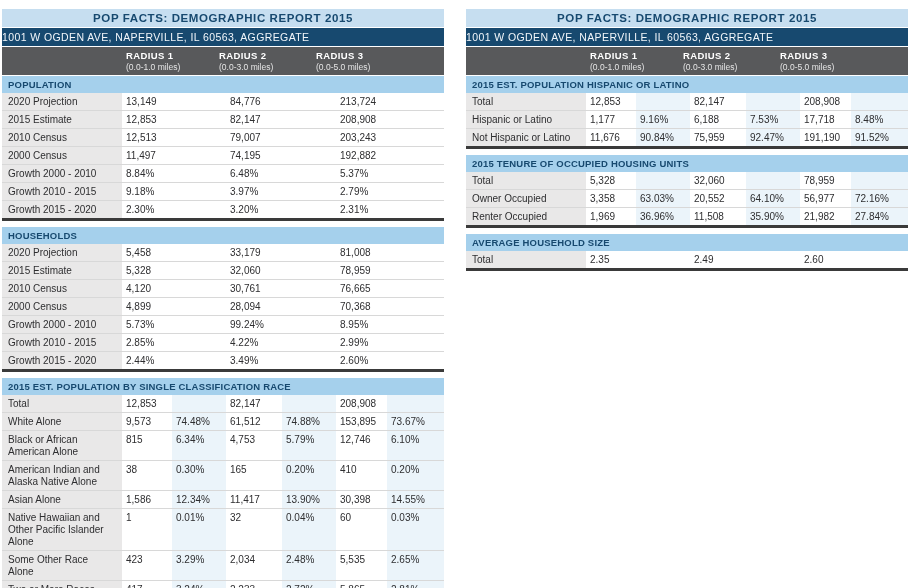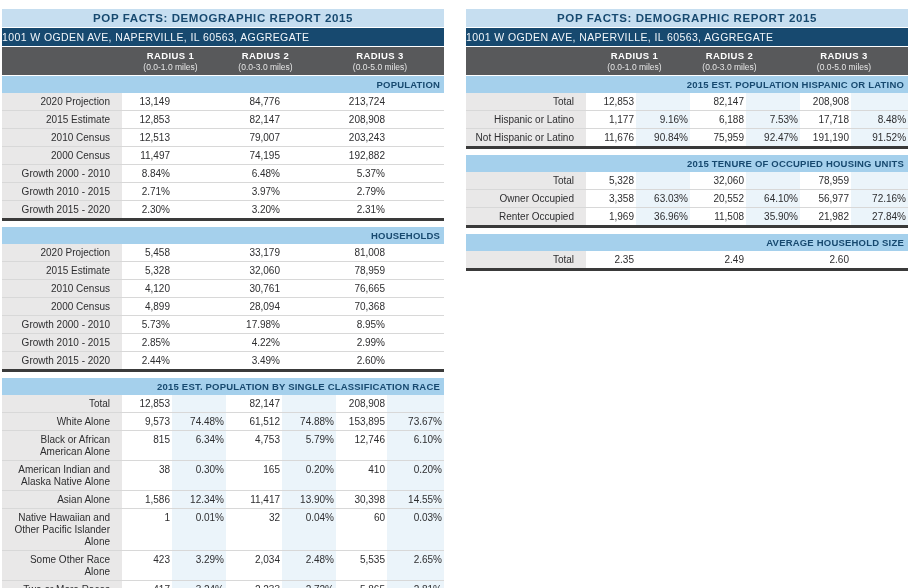--- a/index.html
+++ b/index.html
@@ -16,31 +16,30 @@
     background:var(--title-bg); color:var(--navy);
     font-size:11.5px; font-weight:bold; letter-spacing:0.6px;
   }
   .addr-bar {
     height:18px; line-height:18px; text-align:left; margin-top:1px;
     background:var(--navy); color:#f2f6fa;
     font-size:10.5px; letter-spacing:0.4px;
   }
   .radius-bar {
     height:28px; margin-top:1px; background:var(--radius-bg);
-    display:grid; grid-template-columns:120px 93px 97px auto;text-align:center;
+    display:grid; grid-template-columns:120px 93px 97px auto;
   }
   .radius-col { padding:3px 0 0 4px; color:#ffffff; }
   .r-name { font-size:9.5px; font-weight:bold; letter-spacing:0.4px; }
   .r-sub  { font-size:8.5px; color:#e6e6e6; margin-top:1px; }
 
   table.section {
     width:442px; border-collapse:collapse; table-layout:fixed;
     margin:1px 0 6px 0;
     border-bottom:3px solid var(--thick);
-    text-align:right;
   }
   td.sec-header {
     background:var(--section-bg); color:var(--navy);
     font-size:9.5px; font-weight:bold; letter-spacing:0.2px;
     padding:3px 4px 3px 6px;
   }
   tr.row td {
     font-size:10px; line-height:12px; vertical-align:top;
     border-bottom:1px solid var(--row-border);
     color:var(--text);
@@ -128,21 +127,21 @@
             <td class="lbl">Growth 2000 - 2010</td>
             <td class="val">8.84%</td>
             <td class="pct"></td>
             <td class="val">6.48%</td>
             <td class="pct"></td>
             <td class="val">5.37%</td>
             <td class="pct"></td>
           </tr>
           <tr class="row">
             <td class="lbl">Growth 2010 - 2015</td>
-            <td class="val">2.71%</td>
+            <td class="val">9.18%</td>
             <td class="pct"></td>
             <td class="val">3.97%</td>
             <td class="pct"></td>
             <td class="val">2.79%</td>
             <td class="pct"></td>
           </tr>
           <tr class="row">
             <td class="lbl">Growth 2015 - 2020</td>
             <td class="val">2.30%</td>
             <td class="pct"></td>
@@ -200,21 +199,21 @@
             <td class="pct"></td>
             <td class="val">28,094</td>
             <td class="pct"></td>
             <td class="val">70,368</td>
             <td class="pct"></td>
           </tr>
           <tr class="row">
             <td class="lbl">Growth 2000 - 2010</td>
             <td class="val">5.73%</td>
             <td class="pct"></td>
-            <td class="val">17.98%</td>
+            <td class="val">99.24%</td>
             <td class="pct"></td>
             <td class="val">8.95%</td>
             <td class="pct"></td>
           </tr>
           <tr class="row">
             <td class="lbl">Growth 2010 - 2015</td>
             <td class="val">2.85%</td>
             <td class="pct"></td>
             <td class="val">4.22%</td>
             <td class="pct"></td>

